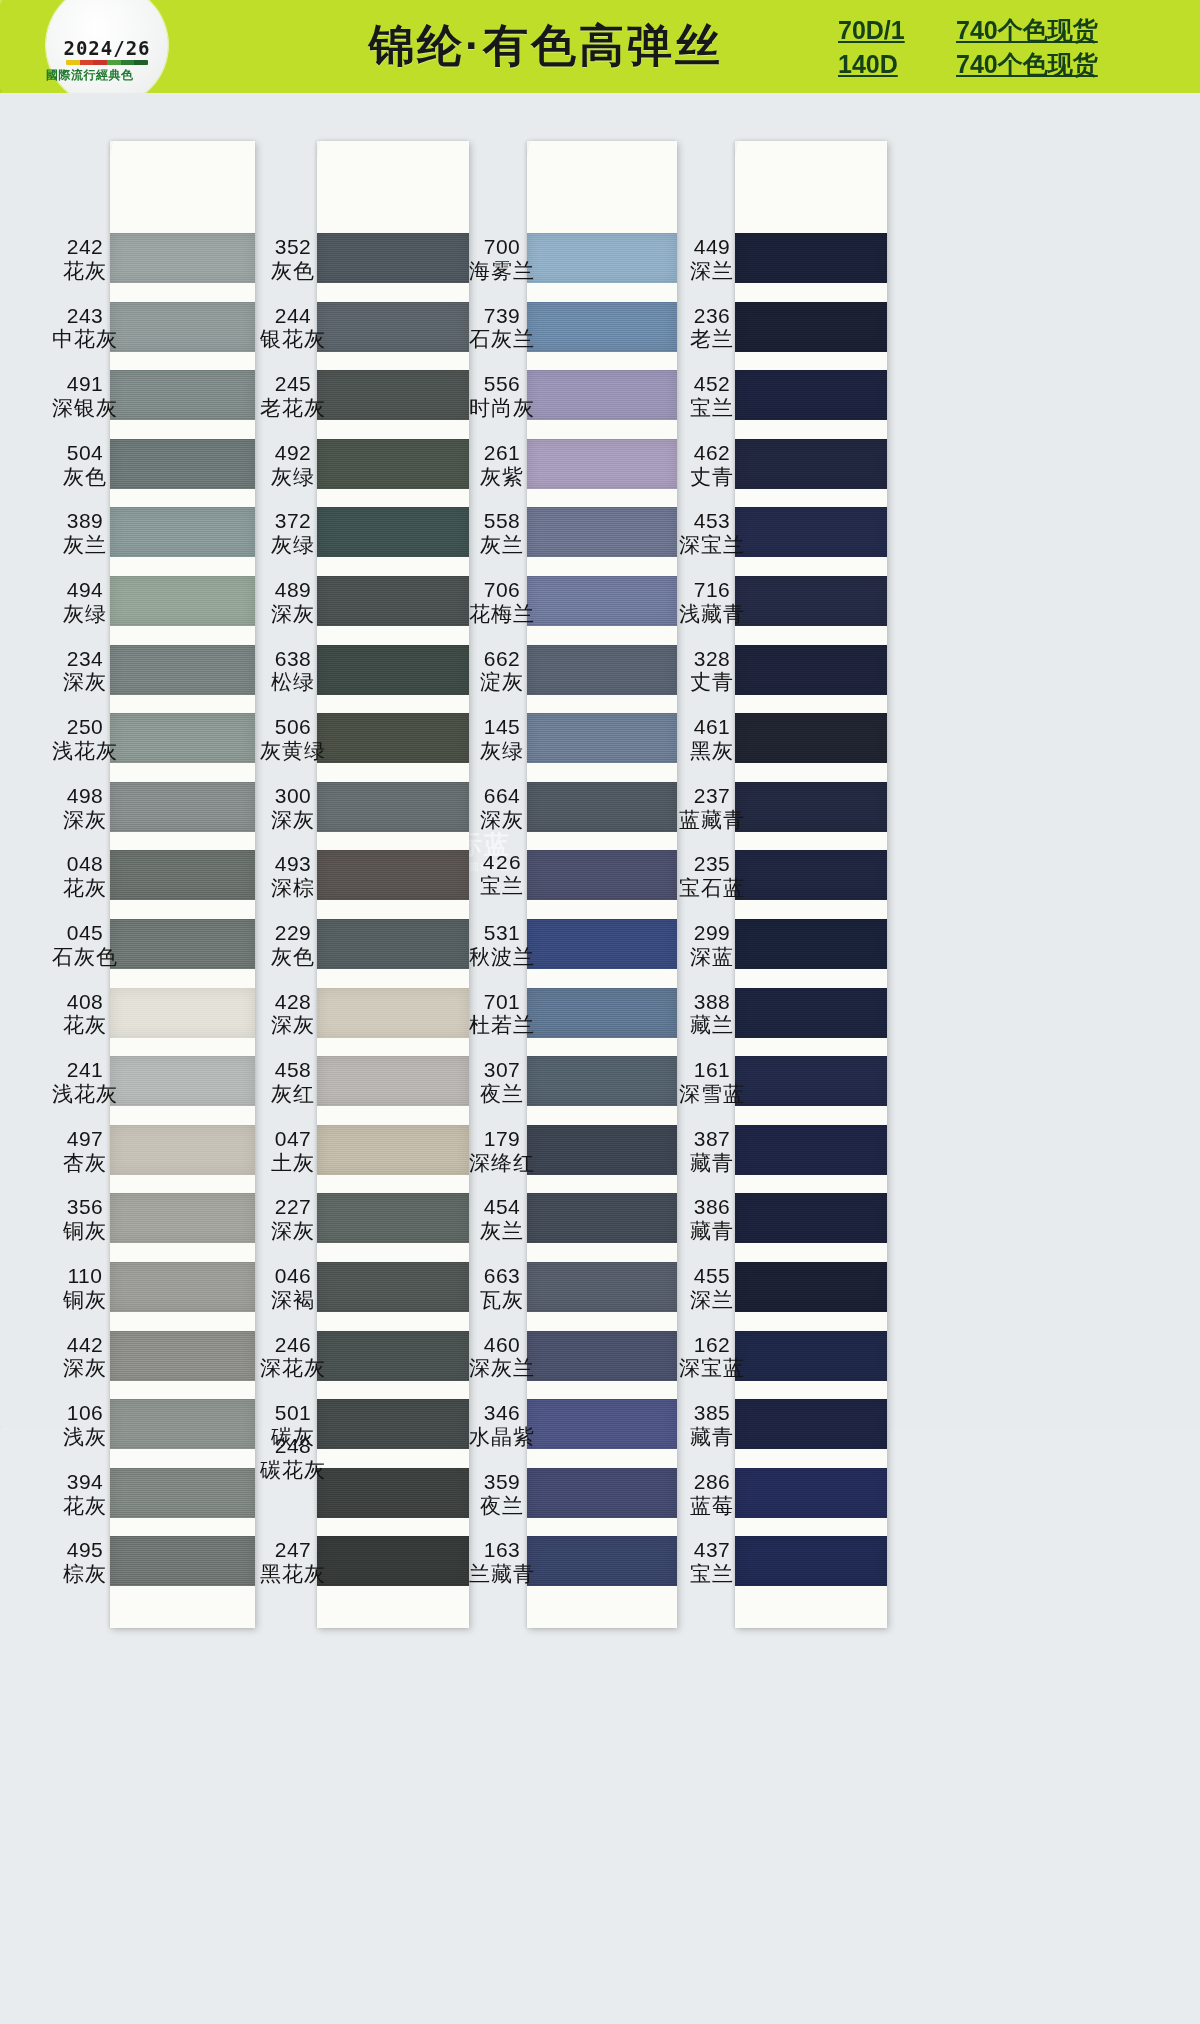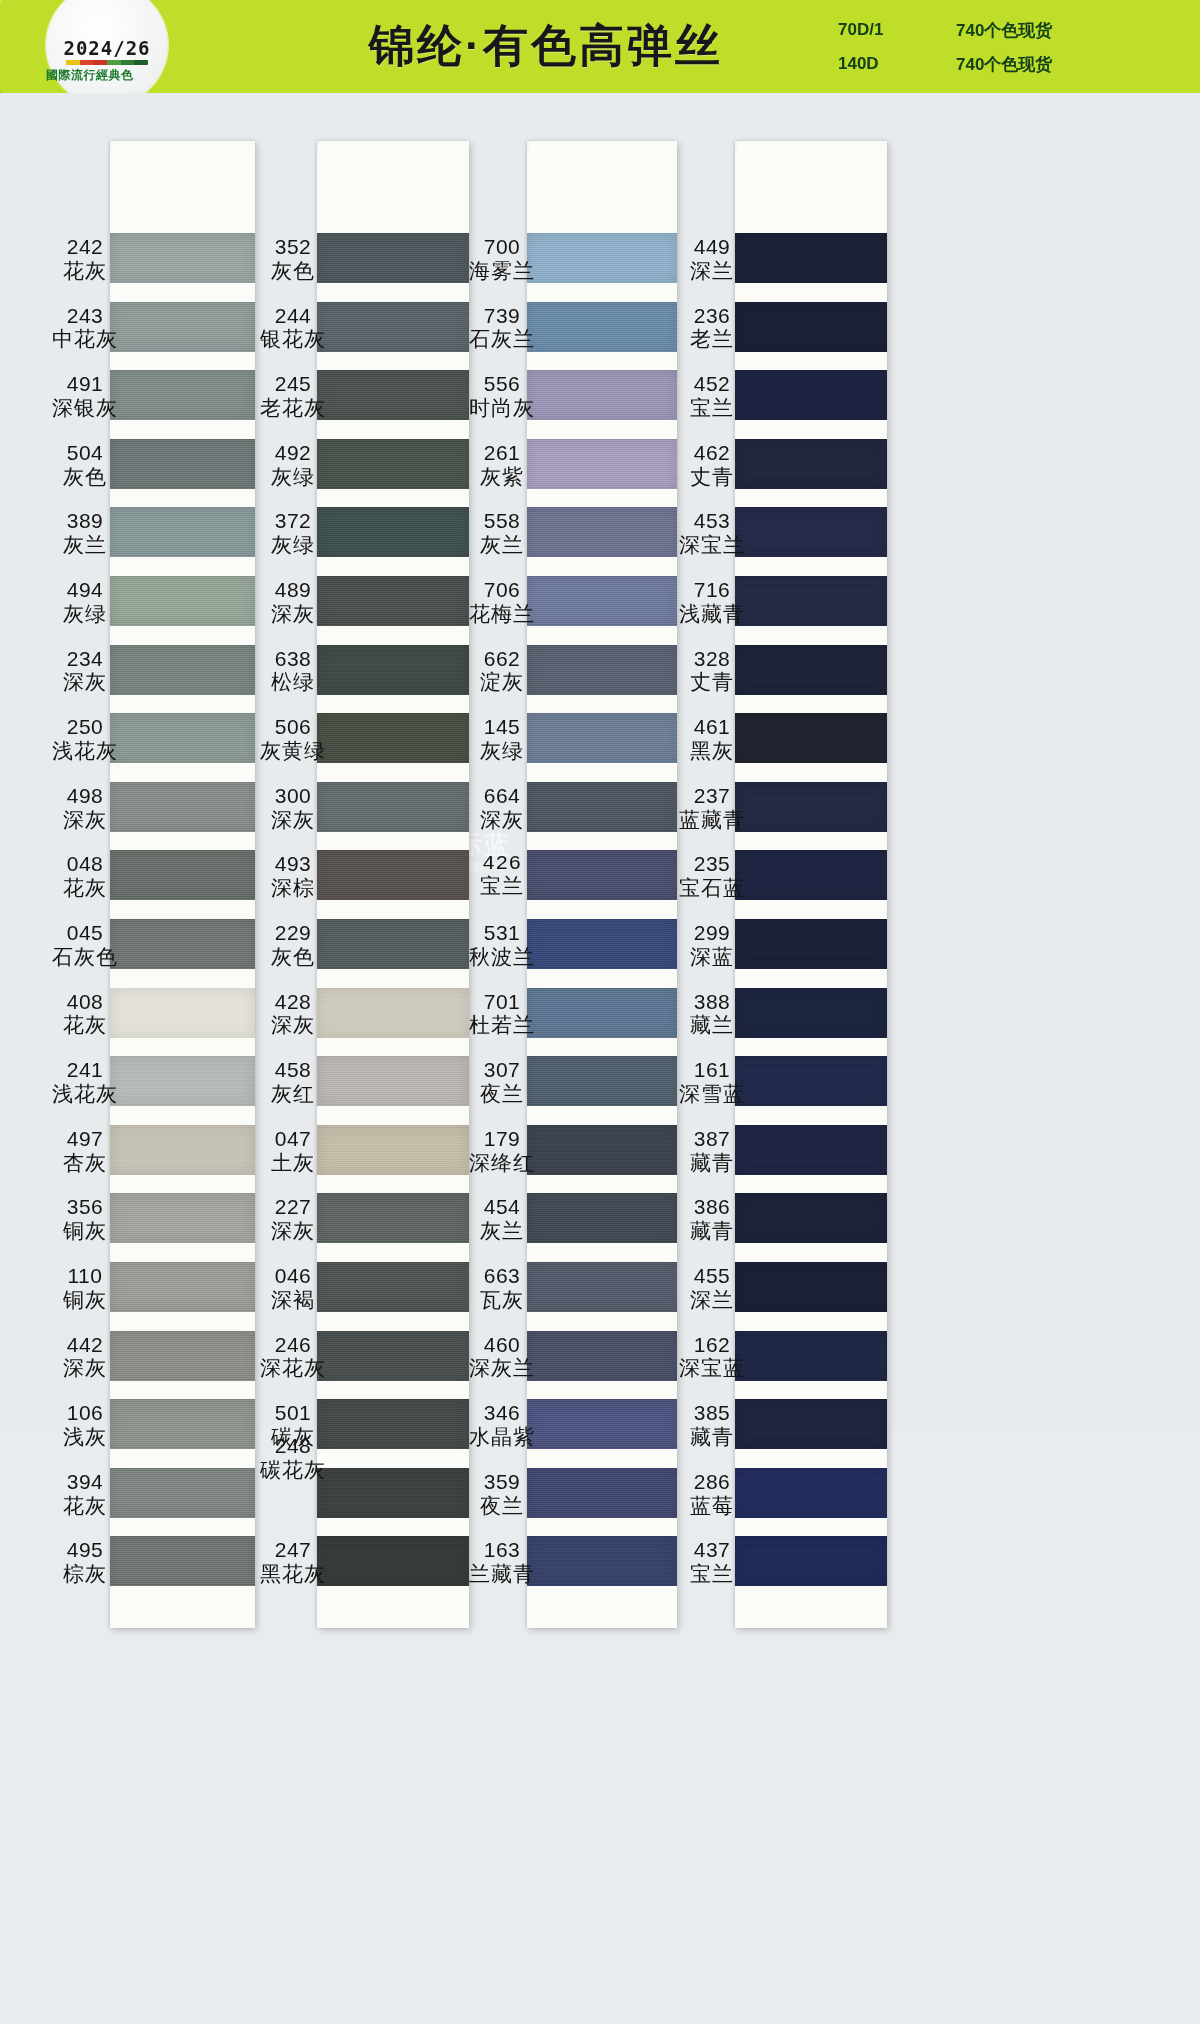--- a/index.html
+++ b/index.html
@@ -53,21 +53,21 @@
     position: absolute; left: 276px; top: 14px; width: 540px;
     text-align: center;
     font-size: 45px; font-weight: 800; color: #16181a;
     letter-spacing: 3px; line-height: 64px;
     text-shadow: 0 1px 0 rgba(255,255,255,.35);
   }
   #specs {
     position: absolute; left: 838px; top: 13px; width: 352px;
     display: grid; grid-template-columns: 118px 234px; grid-auto-rows: 34px;
     align-items: center;
-    font-size: 17px; font-weight: 700; color: #14401a;
+    font-size: 25px; font-weight: 700; color: #14401a; text-decoration: underline;
   }
   #specs .den { text-align: left; }
   #specs .cnt { text-align: left; }
 
   
   #chart { position: absolute; left: 0; top: 93px; width: 1200px; height: 1931px; }
 
   .colnum {
     position: absolute; top: 110px;
     width: 42px; height: 28px; line-height: 26px;

